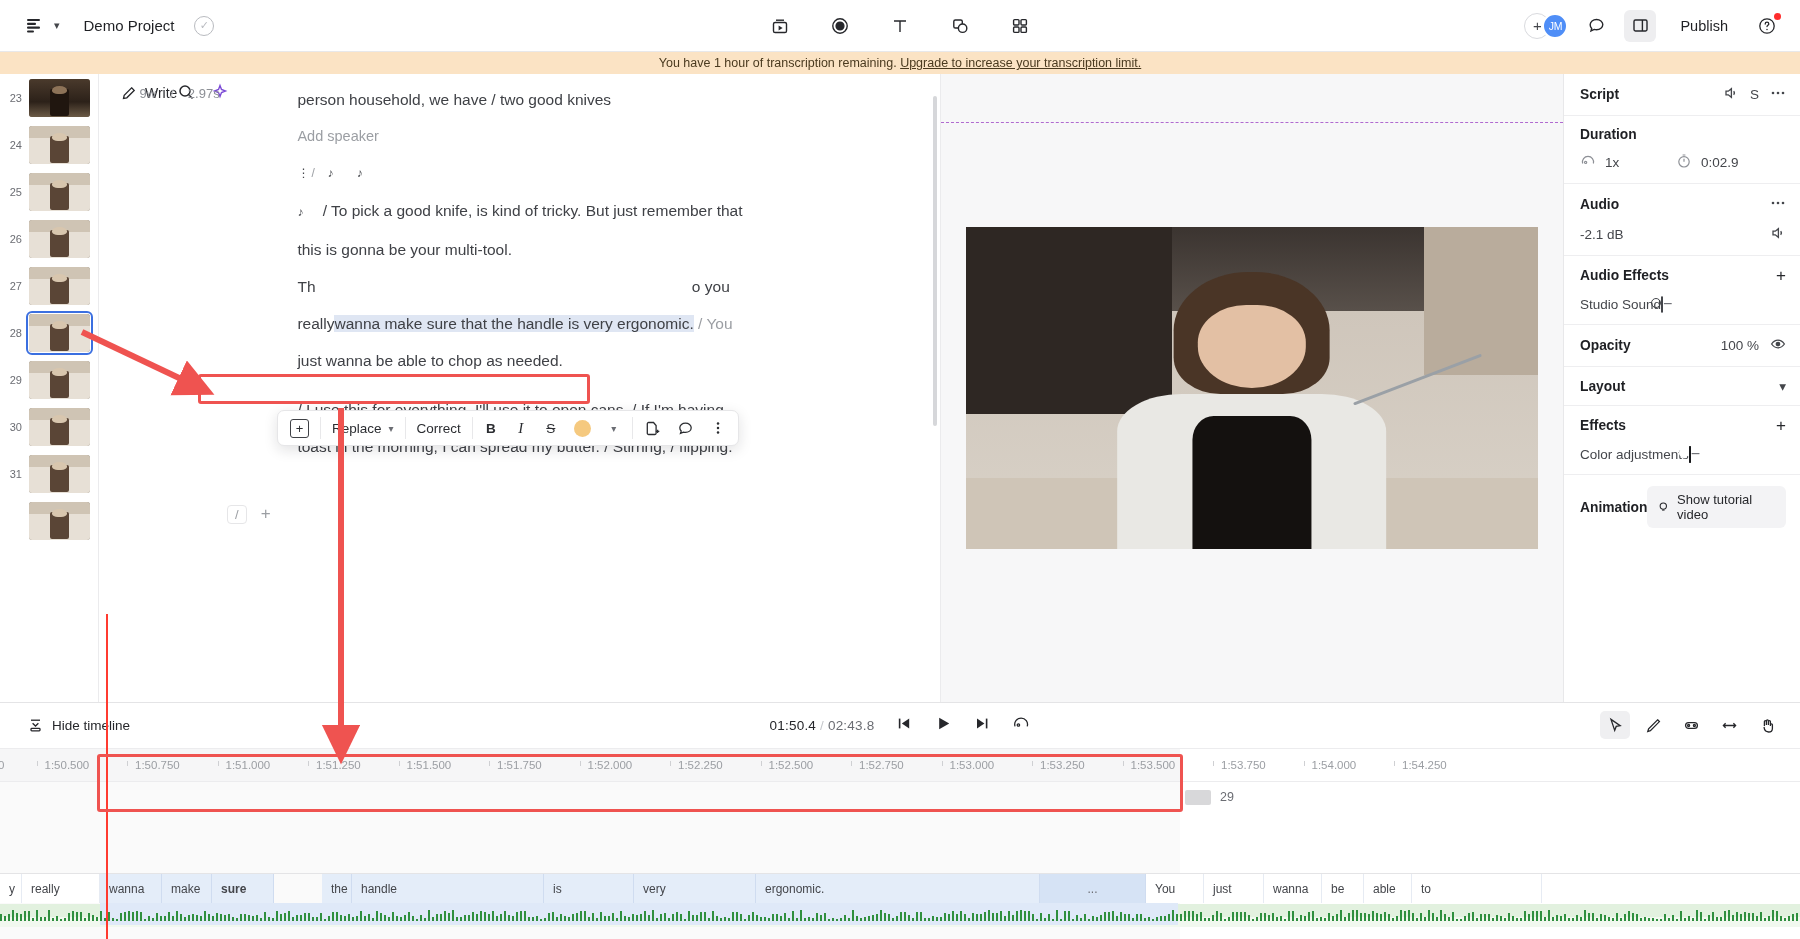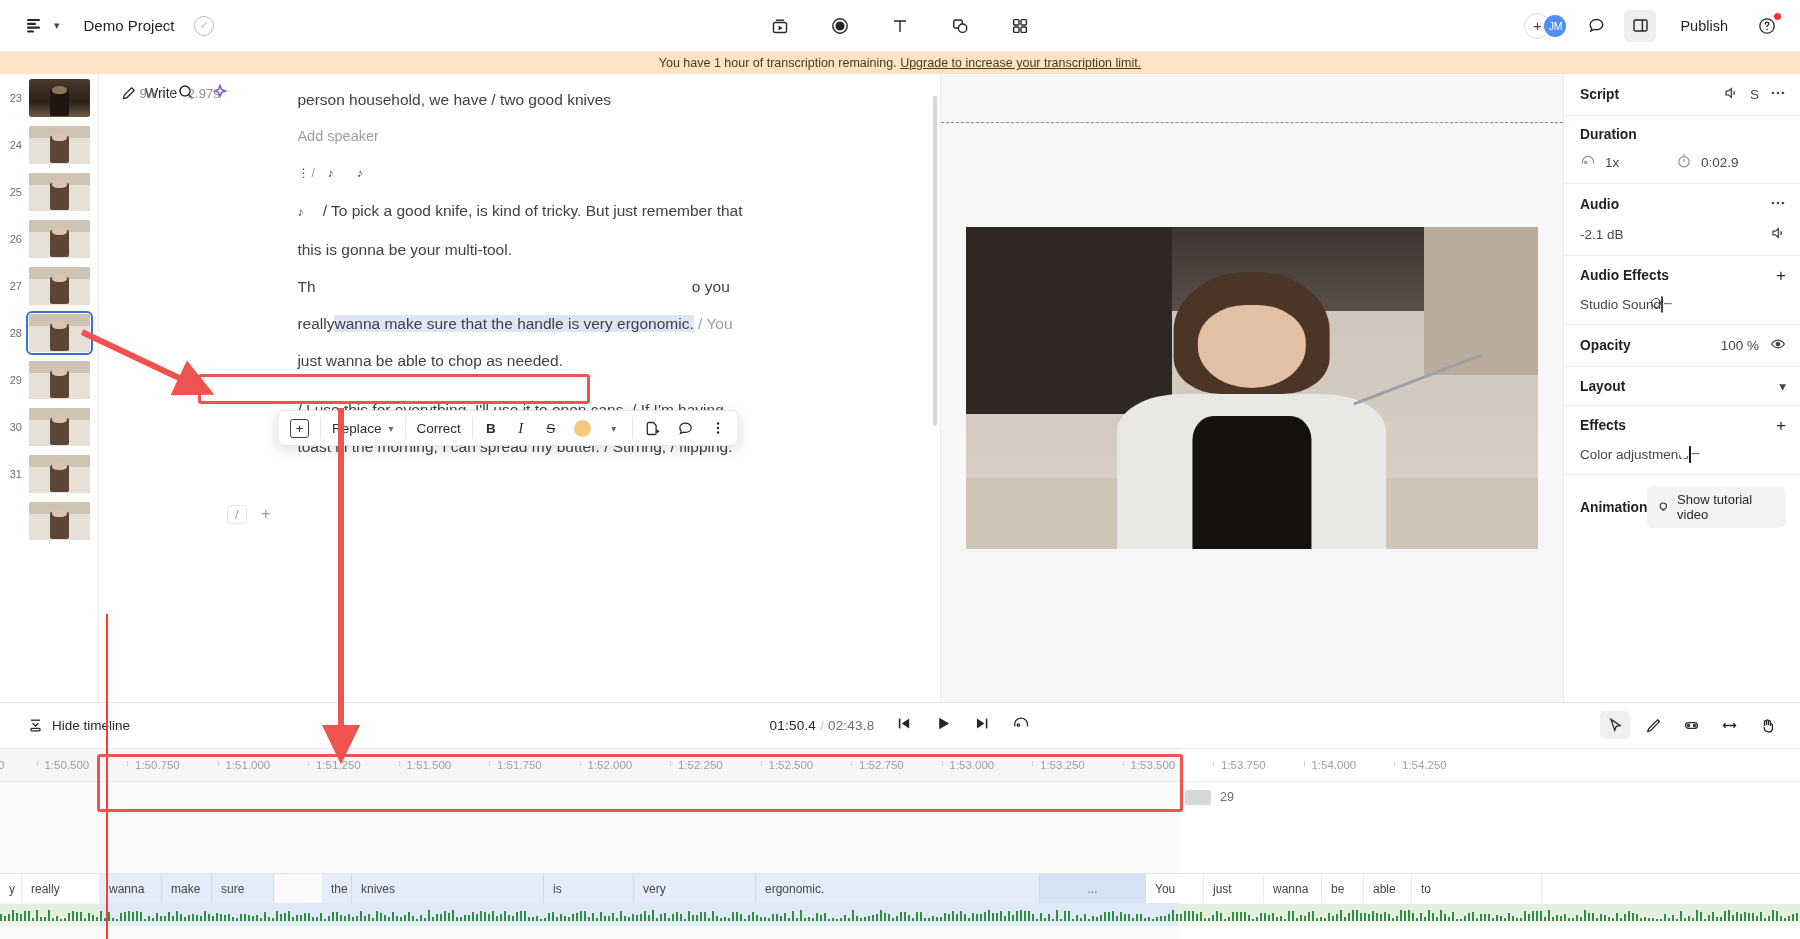--- a/index.html
+++ b/index.html
@@ -737,24 +737,24 @@
     <div class="greenband2"></div>
     <div class="scene29">
       <span class="sc29-thumb"></span>
       <span class="sc29-num">29</span>
     </div>
     <div class="wordtrack" id="wordtrack">
         <div class="word" style="width: 22px; flex: 0 0 22px;">y</div>
         <div class="word" style="width: 78px; flex: 0 0 78px;">really</div>
         <div class="word in" style="width: 62px; flex: 0 0 62px;">wanna</div>
         <div class="word in" style="width: 50px; flex: 0 0 50px;">make</div>
-        <div class="word in" style="width: 62px; flex: 0 0 62px;">sure</div>
+        <div class="word in" style="width: 62px; flex: 0 0 62px; font-weight: bold;">sure</div>
         <div class="word in" style="width: 48px; flex: 0 0 48px; margin-top: 36px;">that</div>
         <div class="word in" style="width: 30px; flex: 0 0 30px;">the</div>
-        <div class="word in" style="width: 192px; flex: 0 0 192px;">knives</div>
+        <div class="word in" style="width: 192px; flex: 0 0 192px;">handle</div>
         <div class="word in" style="width: 90px; flex: 0 0 90px;">is</div>
         <div class="word in" style="width: 122px; flex: 0 0 122px;">very</div>
         <div class="word in" style="width: 284px; flex: 0 0 284px;">ergonomic.</div>
         <div class="word in ell" style="width: 106px; flex: 0 0 106px;">...</div>
         <div class="word" style="width: 58px; flex: 0 0 58px;">You</div>
         <div class="word" style="width: 60px; flex: 0 0 60px;">just</div>
         <div class="word" style="width: 58px; flex: 0 0 58px;">wanna</div>
         <div class="word" style="width: 42px; flex: 0 0 42px;">be</div>
         <div class="word" style="width: 48px; flex: 0 0 48px;">able</div>
         <div class="word" style="width: 130px; flex: 0 0 130px;">to</div>

